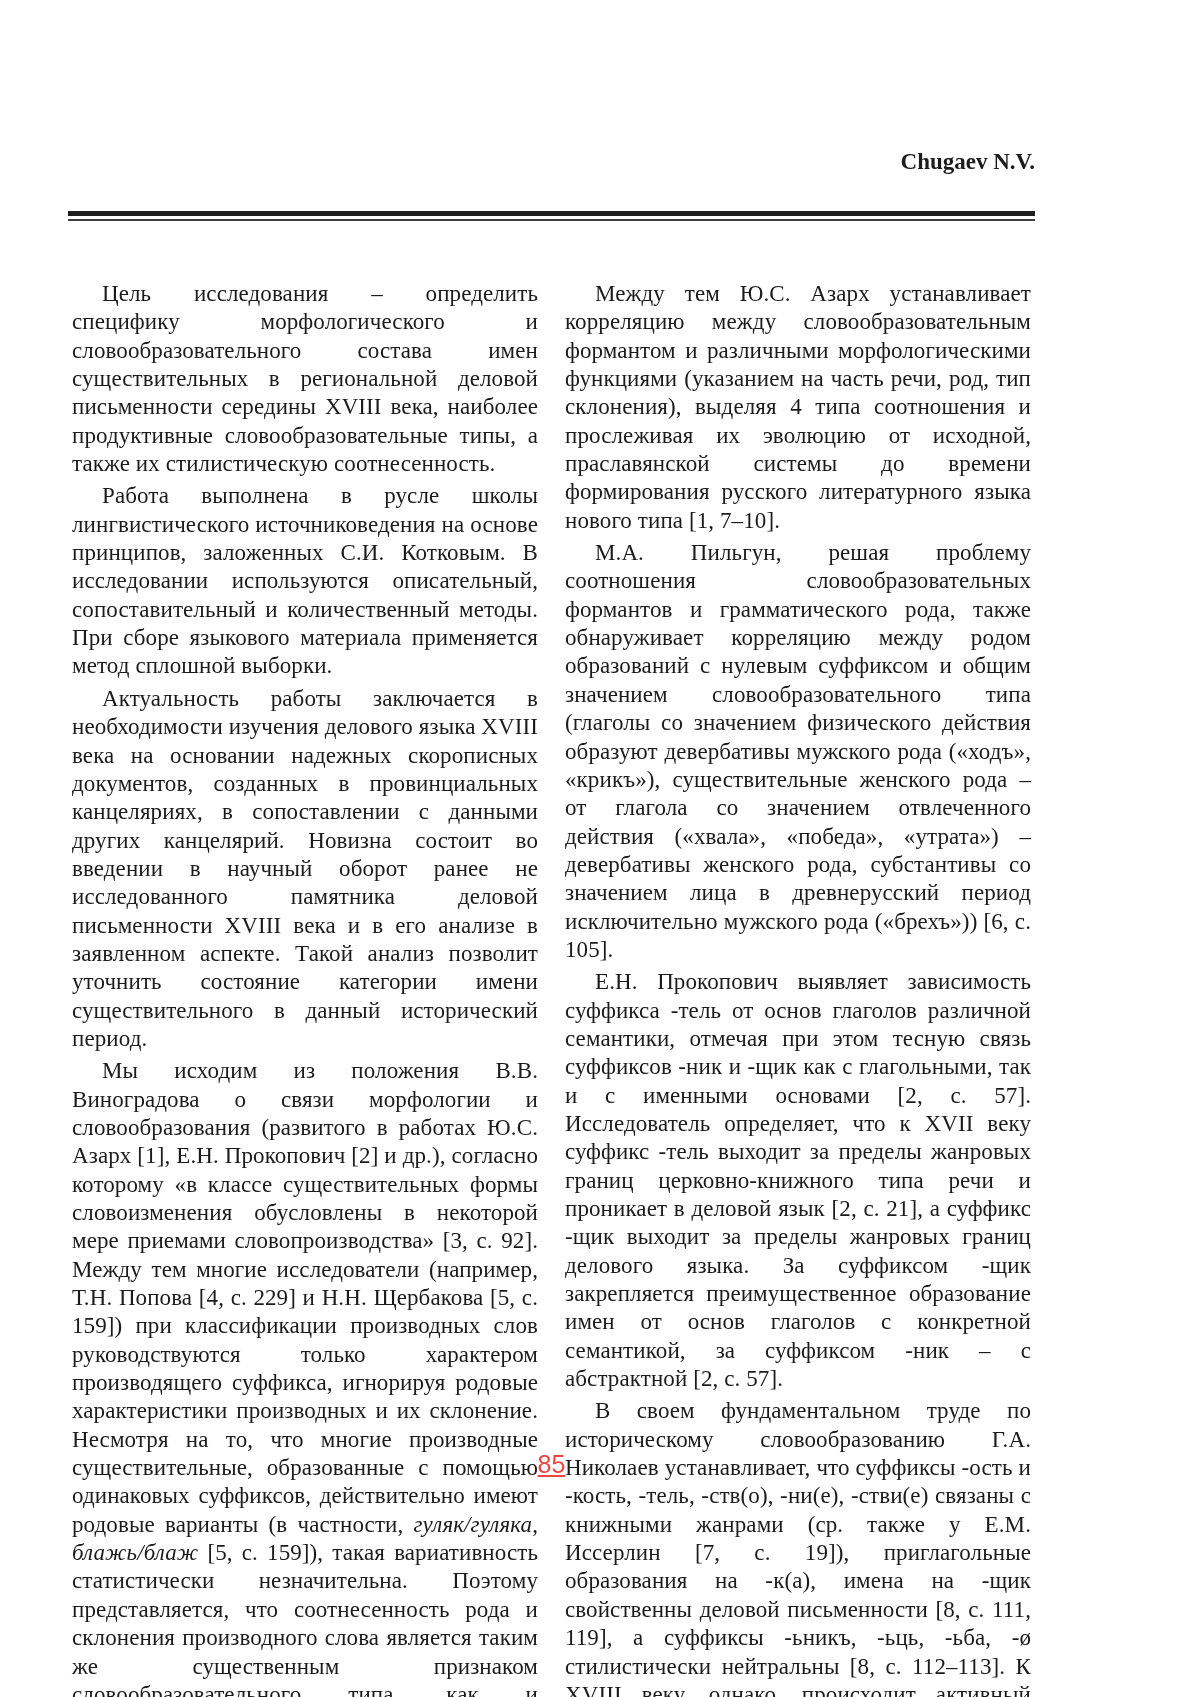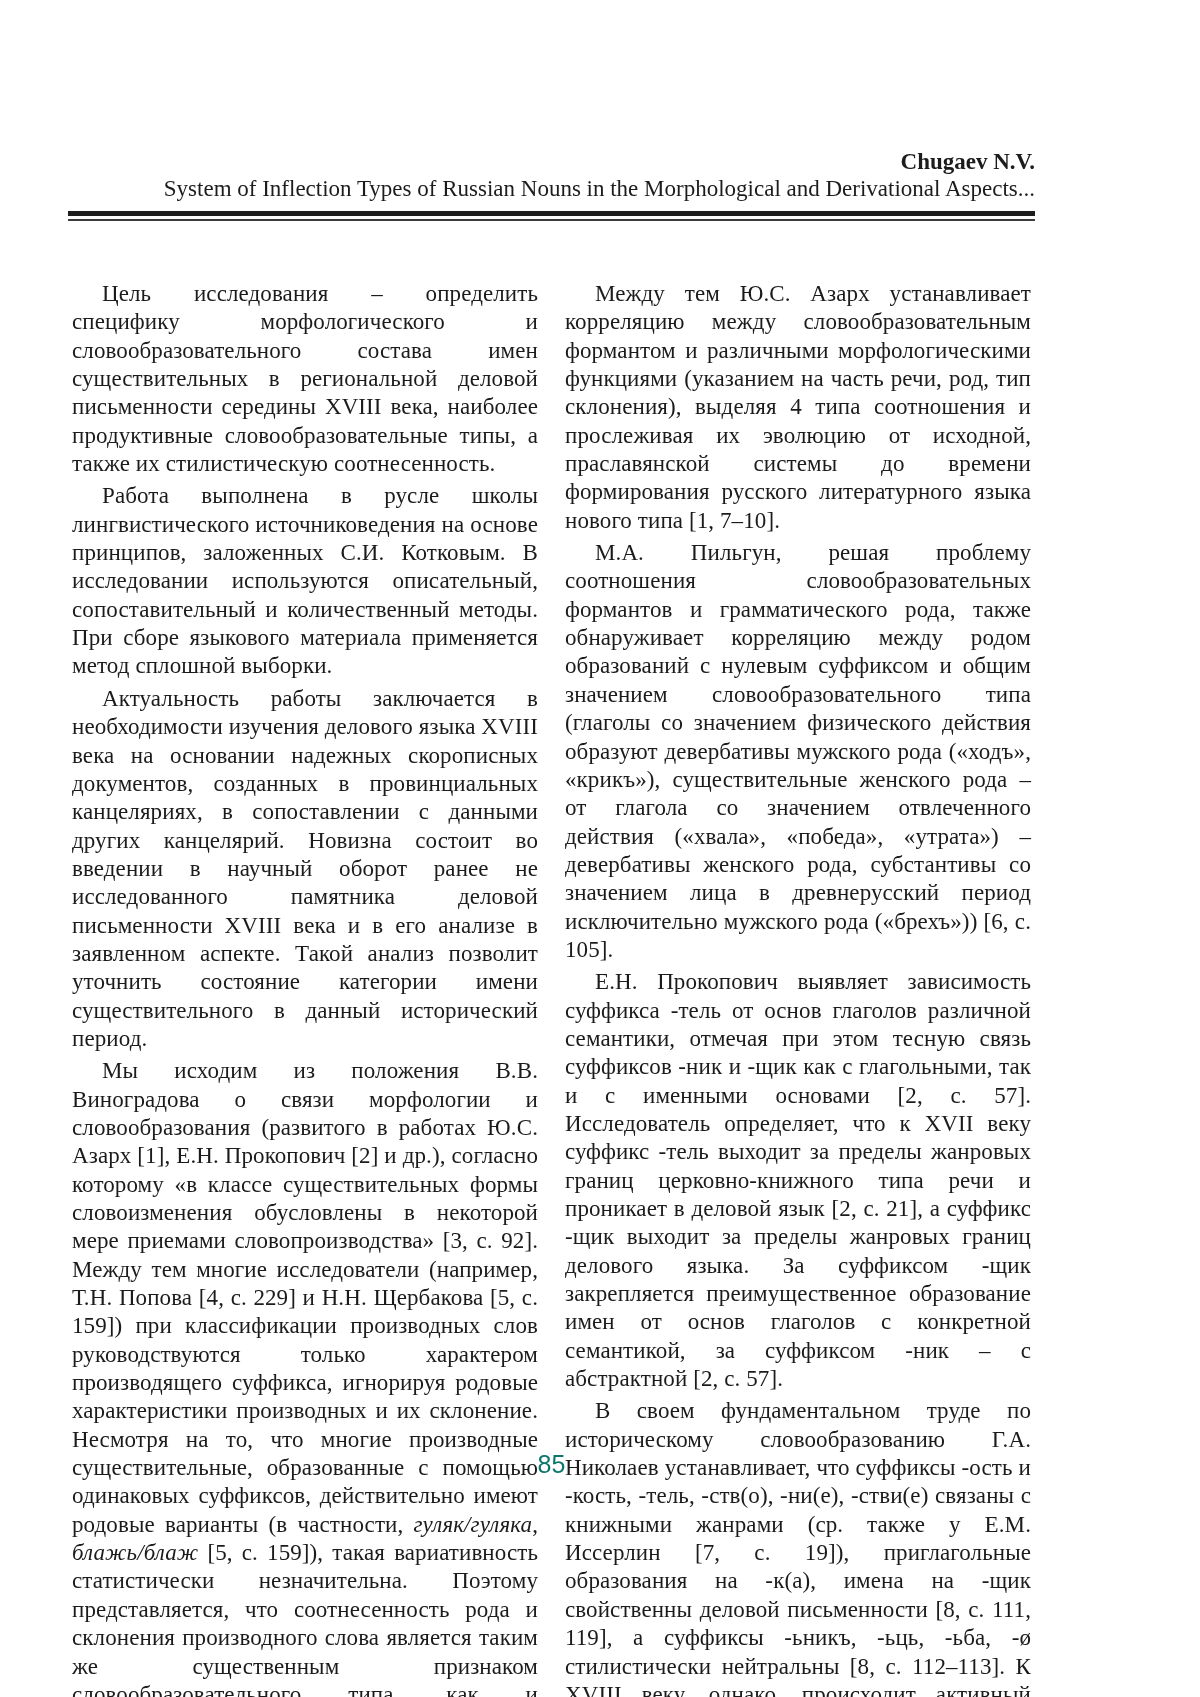--- a/index.html
+++ b/index.html
@@ -63,31 +63,31 @@
   .col i {
   }
   .page-number {
     position: absolute;
     left: 68px;
     top: 1450px;
     width: 967px;
     text-align: center;
     font-family: "Liberation Sans", sans-serif;
     font-size: 25px;
-    color: #0f766e;
+    color: #ef4444;
+    text-decoration: underline;
   }
 </style>
 </head>
 <body>
 
 <div class="page">
 
   <div class="running-head">
     <div class="author">Chugaev N.V.</div>
-    <div class="title">System of Inflection Types of Russian Nouns in the Morphological and Derivational Aspects...</div>
   </div>
 
   <div class="head-rule"></div>
 
   <div class="columns">
 
     <div class="col">
       <p>Цель исследования – определить специфику морфологического и словообразовательного состава имен существительных в региональной деловой письменности середины XVIII века, наиболее продуктивные словообразовательные типы, а также их стилистическую соотнесенность.</p>
       <p>Работа выполнена в русле школы лингвистического источниковедения на основе принципов, заложенных С.И. Котковым. В исследовании используются описательный, сопоставительный и количественный методы. При сборе языкового материала применяется метод сплошной выборки.</p>
       <p>Актуальность работы заключается в необходимости изучения делового языка XVIII века на основании надежных скорописных документов, созданных в провинциальных канцеляриях, в сопоставлении с данными других канцелярий. Новизна состоит во введении в научный оборот ранее не исследованного памятника деловой письменности XVIII века и в его анализе в заявленном аспекте. Такой анализ позволит уточнить состояние категории имени существительного в данный исторический период.</p>

